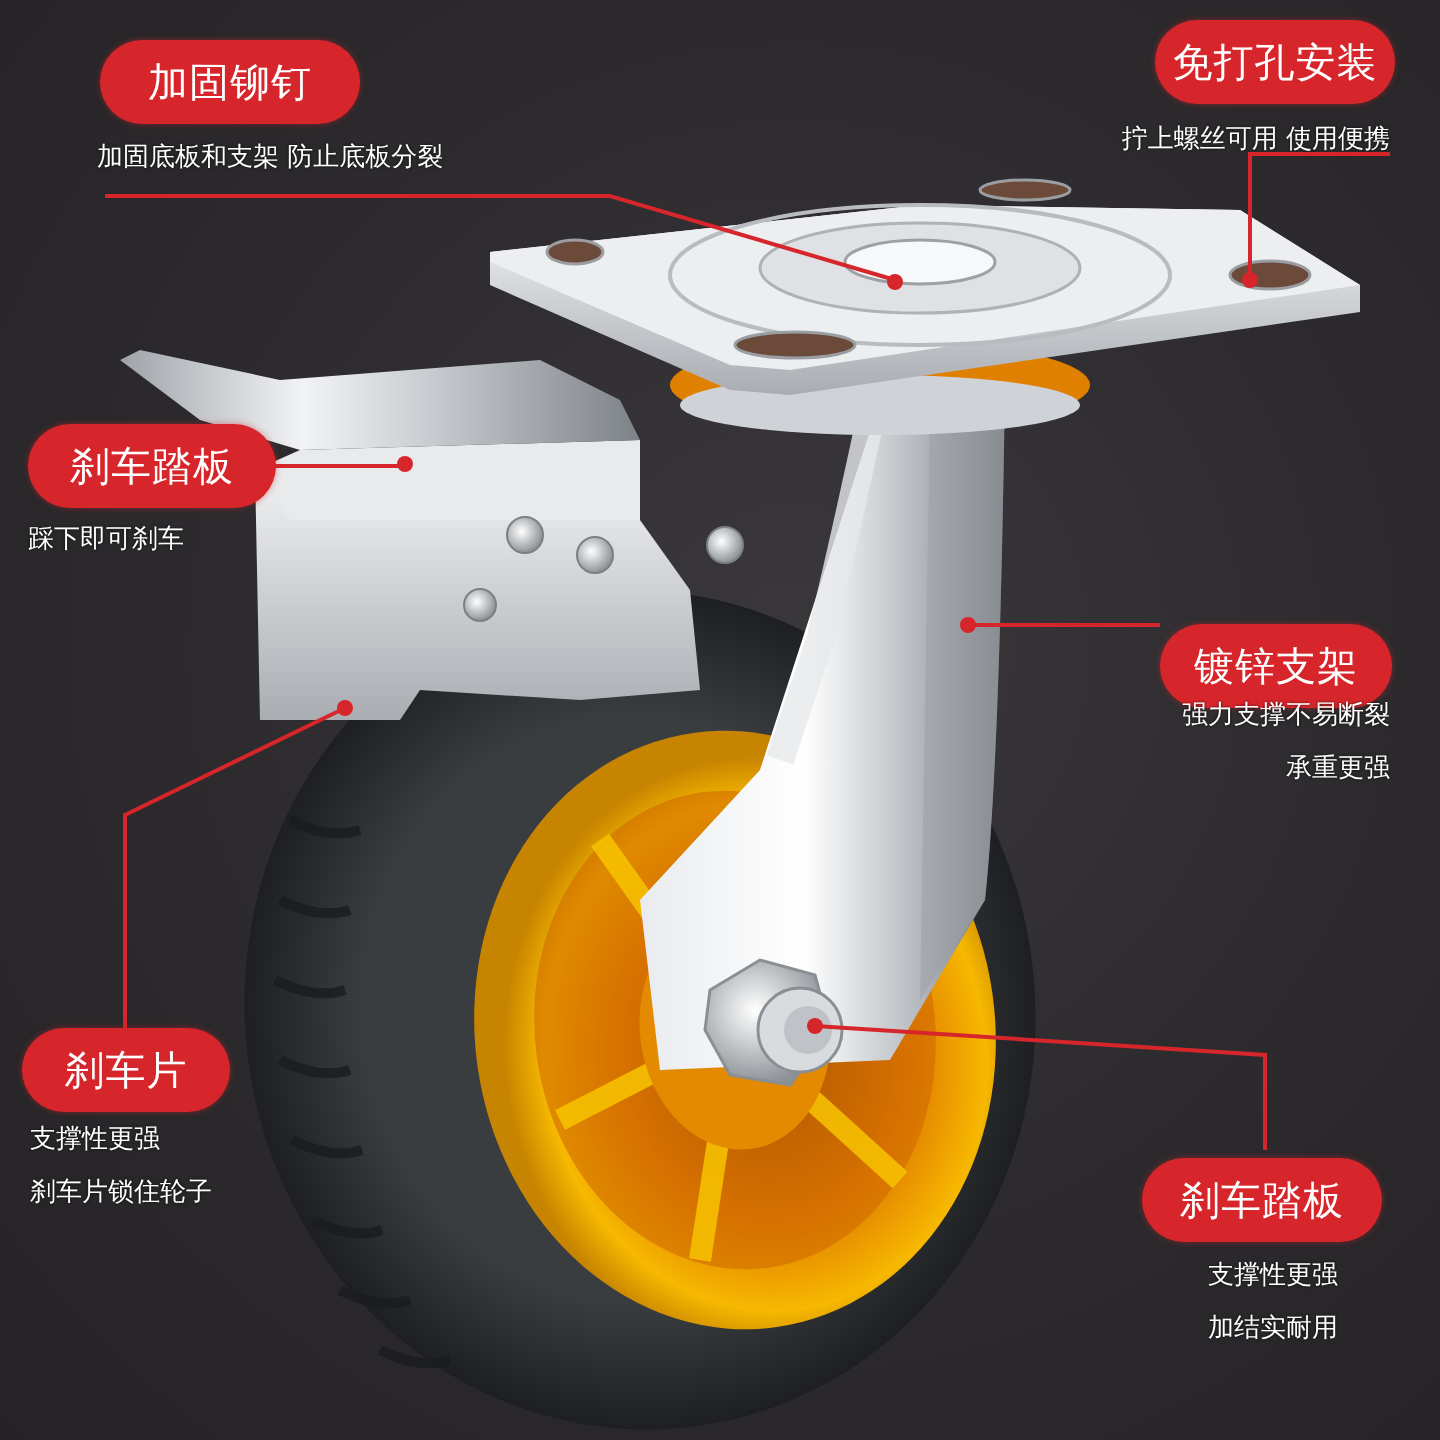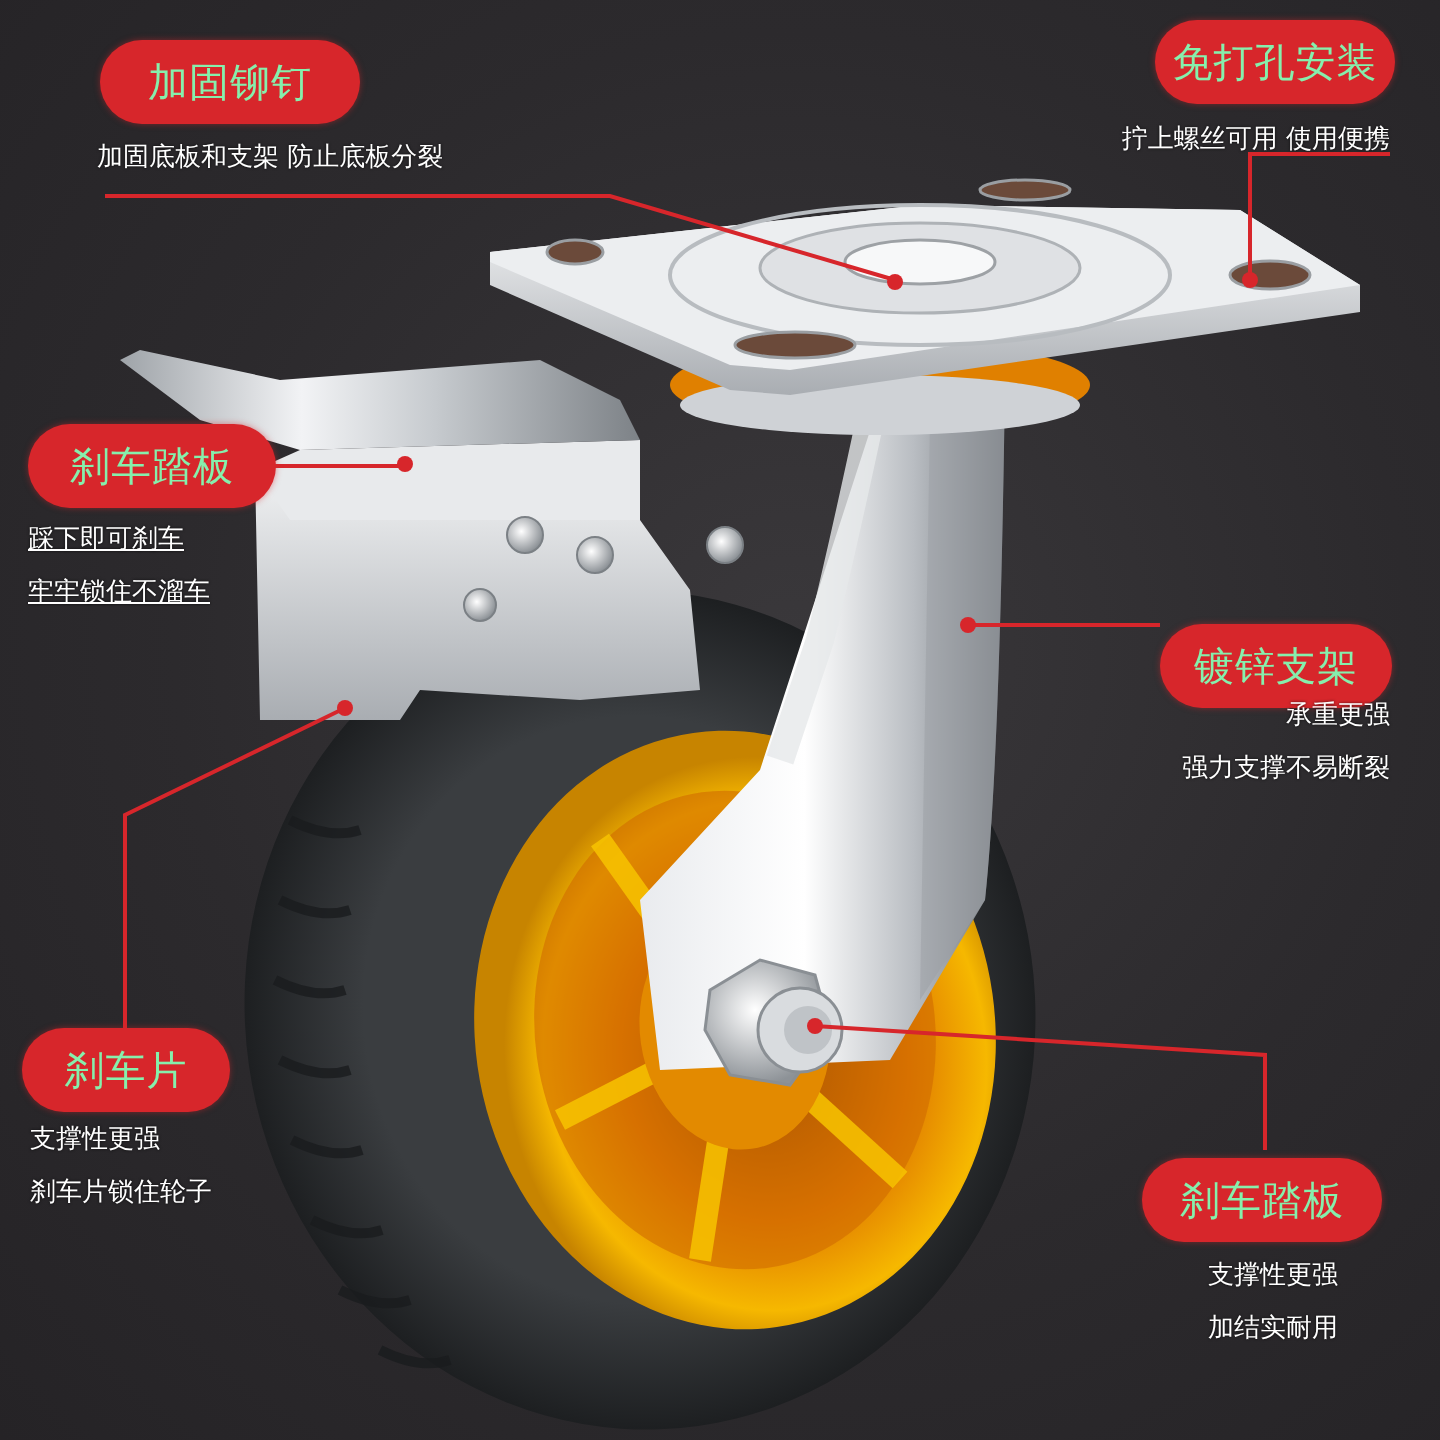--- a/index.html
+++ b/index.html
@@ -1,19 +1,19 @@
 <!DOCTYPE html>
 <html><head>
 <meta charset="utf-8">
 <style>
   html,body{margin:0;padding:0;}
   body{width:1440px;height:1440px;overflow:hidden;font-family:"DejaVu Sans","Liberation Sans",sans-serif;}
   .stage{position:relative;width:1440px;height:1440px;background:radial-gradient(ellipse at 55% 45%,#3a383b 0%,#2c2a2d 55%,#252326 100%);overflow:hidden;}
   .product{position:absolute;left:0;top:0;width:1440px;height:1440px;}
-  .pill{position:absolute;height:84px;border-radius:42px;background:#d7262b;color:#86efac;font-size:40px;display:flex;align-items:center;justify-content:center;box-shadow:0 0 6px rgba(215,38,43,0.5);letter-spacing:1px;}
+  .pill{position:absolute;height:84px;border-radius:42px;background:#d7262b;color:#ffffff;font-size:40px;display:flex;align-items:center;justify-content:center;box-shadow:0 0 6px rgba(215,38,43,0.5);letter-spacing:1px;}
   .desc{position:absolute;color:#fff;font-size:26px;line-height:53px;white-space:nowrap;text-shadow:0 0 3px rgba(0,0,0,0.8);}
   .desc.right{text-align:right;}
   .desc div{display:block;}
   .leaders{position:absolute;left:0;top:0;width:1440px;height:1440px;pointer-events:none;}
 </style>
 </head>
 <body>
 
 <div class="stage">
 
@@ -141,29 +141,28 @@
   <div class="desc" style="left:97px;top:130px;">
     <div>加固底板和支架 防止底板分裂</div>
   </div>
 
   <div class="pill" style="left:1155px;top:20px;width:240px;">免打孔安装</div>
   <div class="desc right" style="right:50px;top:112px;">
     <div>拧上螺丝可用 使用便携</div>
   </div>
 
   <div class="pill" style="left:28px;top:424px;width:248px;">刹车踏板</div>
-  <div class="desc" style="left:28px;top:512px;text-decoration:underline;">
+  <div class="desc" style="left:28px;top:512px;">
     <div>踩下即可刹车</div>
-    <div>牢牢锁住不溜车</div>
   </div>
 
   <div class="pill" style="left:1160px;top:624px;width:232px;">镀锌支架</div>
   <div class="desc right" style="right:50px;top:688px;">
+    <div>强力支撑不易断裂</div>
     <div>承重更强</div>
-    <div>强力支撑不易断裂</div>
   </div>
 
   <div class="pill" style="left:22px;top:1028px;width:208px;">刹车片</div>
   <div class="desc" style="left:30px;top:1112px;">
     <div>支撑性更强</div>
     <div>刹车片锁住轮子</div>
   </div>
 
   <div class="pill" style="left:1142px;top:1158px;width:240px;">刹车踏板</div>
   <div class="desc" style="left:1208px;top:1248px;">

